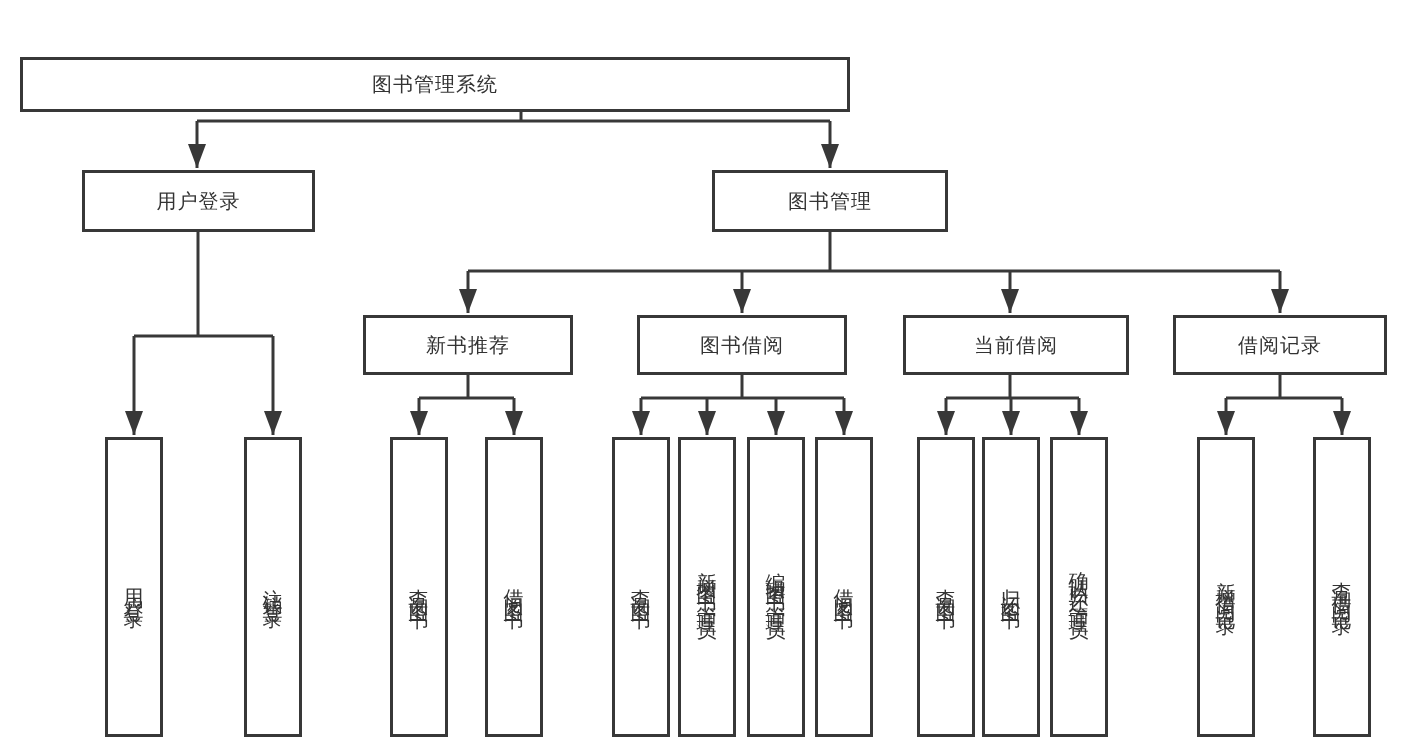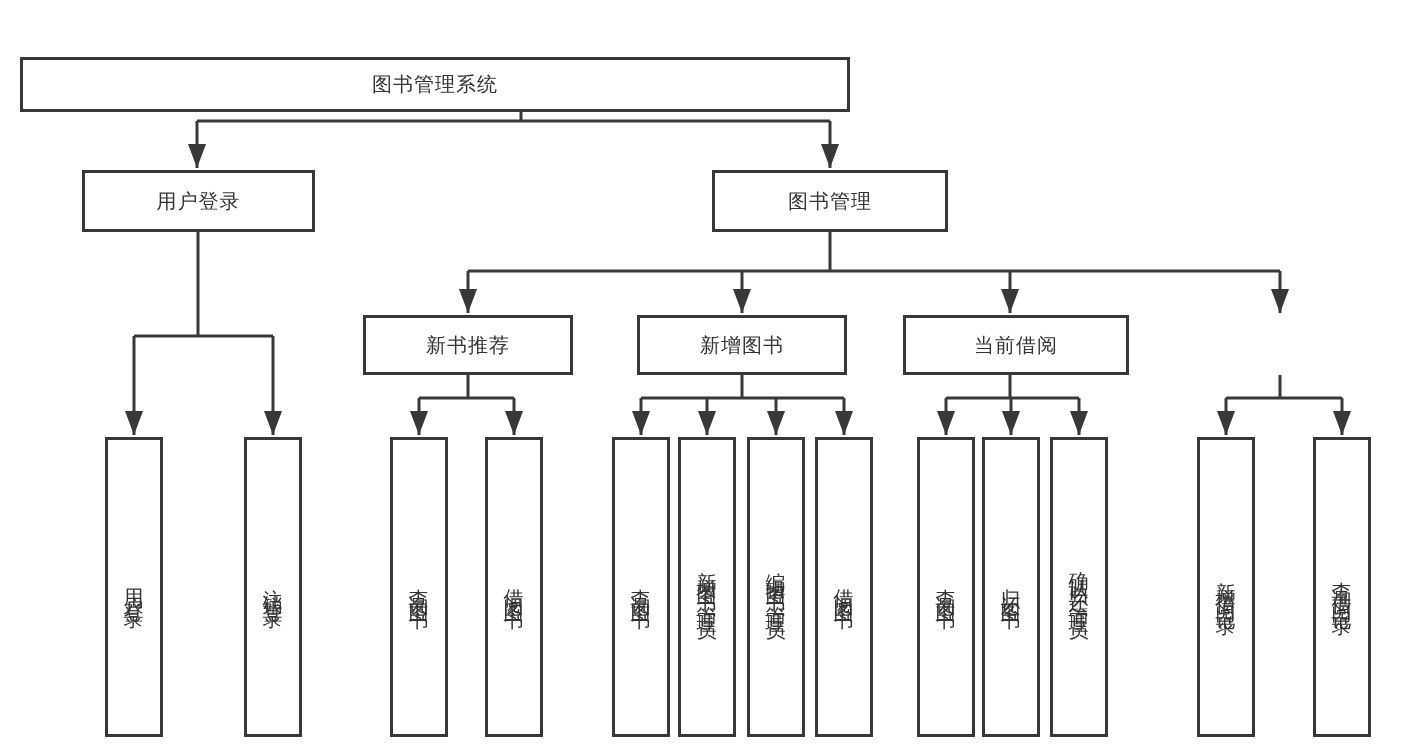--- a/index.html
+++ b/index.html
@@ -118,22 +118,23 @@
       <path d="M1342 398 V435" marker-end="url(#arw)"></path>
     </g>
   </svg>
 
   <div class="node b-root">图书管理系统</div>
 
   <div class="node b-login">用户登录</div>
   <div class="node b-newrec">新书推荐</div>
 
   <div class="node b-mgmt">图书管理</div>
-  <div class="node b-borrow">新增图书</div>
+  <div class="node b-borrow">图书借阅</div>
   <div class="node b-current">当前借阅</div>
+  <div class="node b-record">借阅记录</div>
 
   <div class="node vnode leaf l-userlogin">用户登录</div>
   <div class="node vnode leaf l-logout">注销登录</div>
 
   <div class="node vnode leaf l-nr-query">查询图书</div>
   <div class="node vnode leaf l-nr-borrow">借阅图书</div>
 
   <div class="node vnode leaf l-bb-query">查询图书</div>
   <div class="node vnode leaf l-bb-add">新增图书（管理员）</div>
   <div class="node vnode leaf l-bb-edit">编辑图书（管理员）</div>

